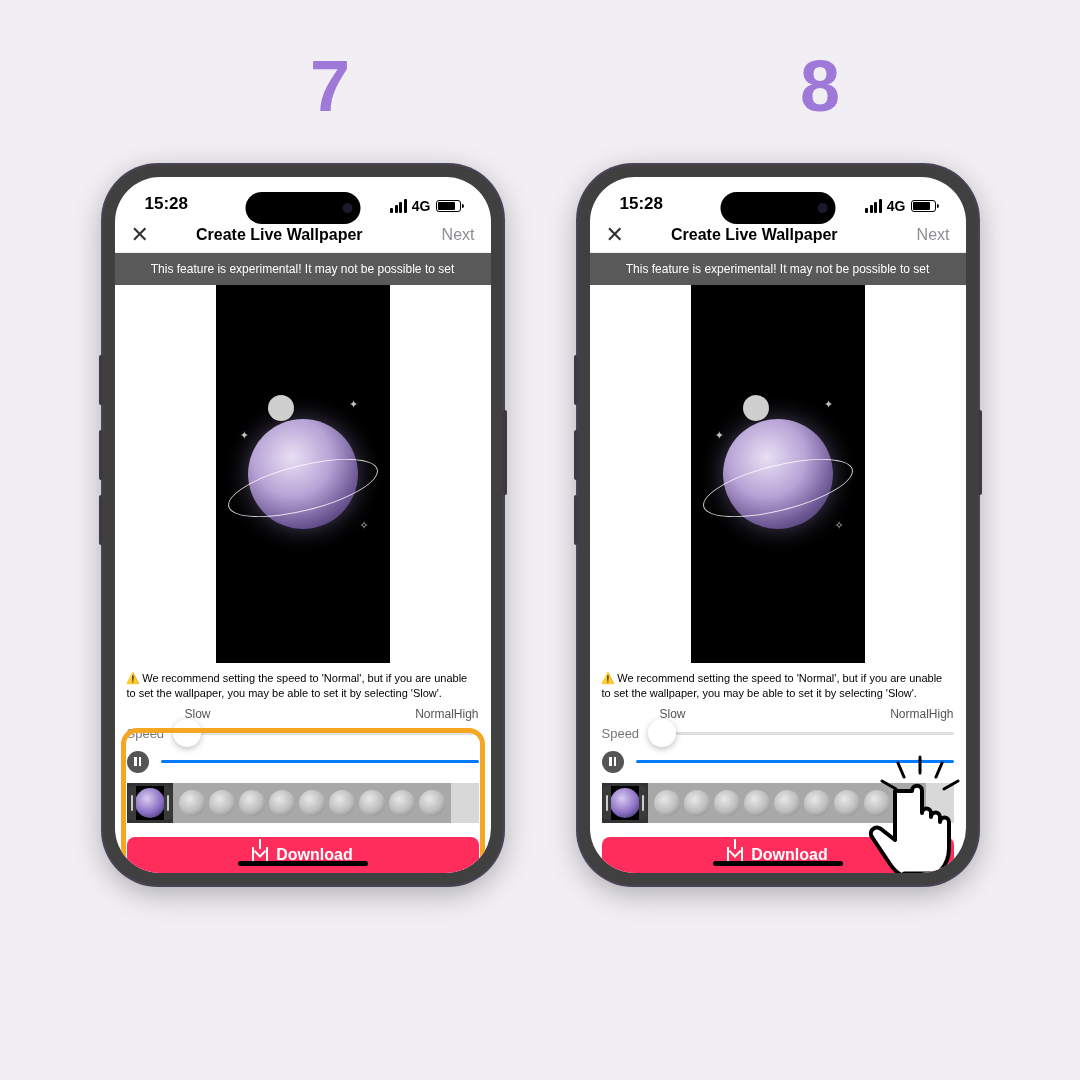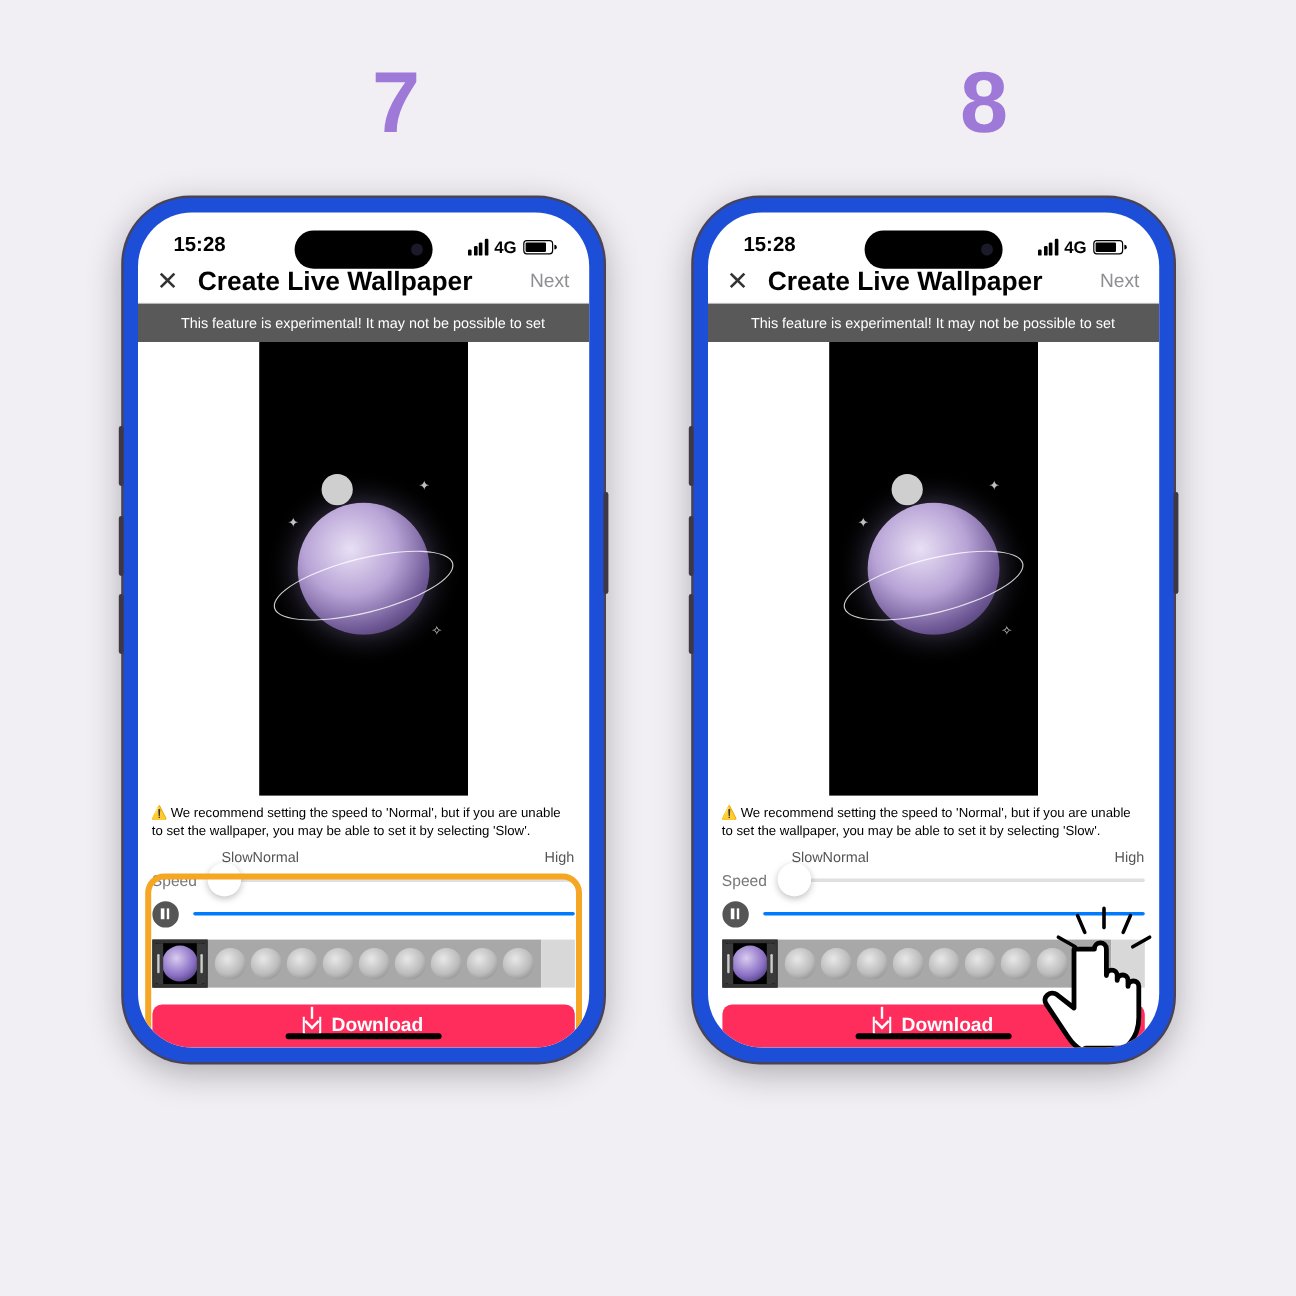--- a/index.html
+++ b/index.html
@@ -22,21 +22,21 @@
   font-size: 72px;
   font-weight: 700;
   color: #9e79d8;
 }
 .step7 { left: 310px; }
 .step8 { left: 800px; }
 
 .phone {
   width: 400px;
   height: 720px;
-  background: #1d4ed8;
+  background: #404040;
   border-radius: 55px;
   padding: 12px;
   position: relative;
   box-shadow: 0 0 0 2px #4a4358, 0 8px 30px rgba(0,0,0,0.3);
 }
 .phone::before, .phone::after {
   content:"";
   position:absolute;
   background:#3d3746;
   border-radius:3px;
@@ -91,21 +91,21 @@
 .battery::after{content:"";position:absolute;right:-4px;top:3px;width:2px;height:4px;background:#000;border-radius:0 2px 2px 0;}
 
 .navbar {
   height: 44px;
   display:flex;
   align-items:center;
   justify-content:space-between;
   padding: 0 16px;
   border-bottom: 1px solid #eee;
 }
-.nav-title { font-size:22px; font-weight:700; }
+.nav-title { font-size:16px; font-weight:700; }
 .nav-next { font-size:16px; color:#8e8e93;margin-left:32px; }
 .close-x { font-size:22px; color:#333; font-weight:300; }
 
 .banner {
   background:#595959;
   color:#fff;
   font-size:12px;
   text-align:center;
   padding: 9px 8px;
 }
@@ -158,21 +158,21 @@
   line-height:1.35;
 }
 .warn { margin-right:2px; }
 
 .speed-section {
   padding: 4px 12px 0;
   position:relative;
 }
 .speed-labels { display:flex; padding-left:58px; font-size:12px; color:#555;}
 .speed-labels span:nth-child(1){flex:0 0 auto;}
-.speed-labels span:nth-child(2){flex:1; text-align:left;}
+.speed-labels span:nth-child(2){flex:1; text-align:right;}
 .speed-labels span:nth-child(3){flex:0 0 auto;}
 .speed-row { display:flex; align-items:center; gap:12px; margin-top:5px;}
 .speed-label { font-size:13px; color:#777; width:48px;}
 .slider-track {
   flex:1; height:3px; background:#e0e0e0; border-radius:2px; position:relative;
 }
 .slider-thumb {
   position:absolute; left:0; top:50%; transform:translate(-50%,-50%);
   width:28px; height:28px; border-radius:50%; background:#fff;
   box-shadow:0 2px 6px rgba(0,0,0,0.25);

